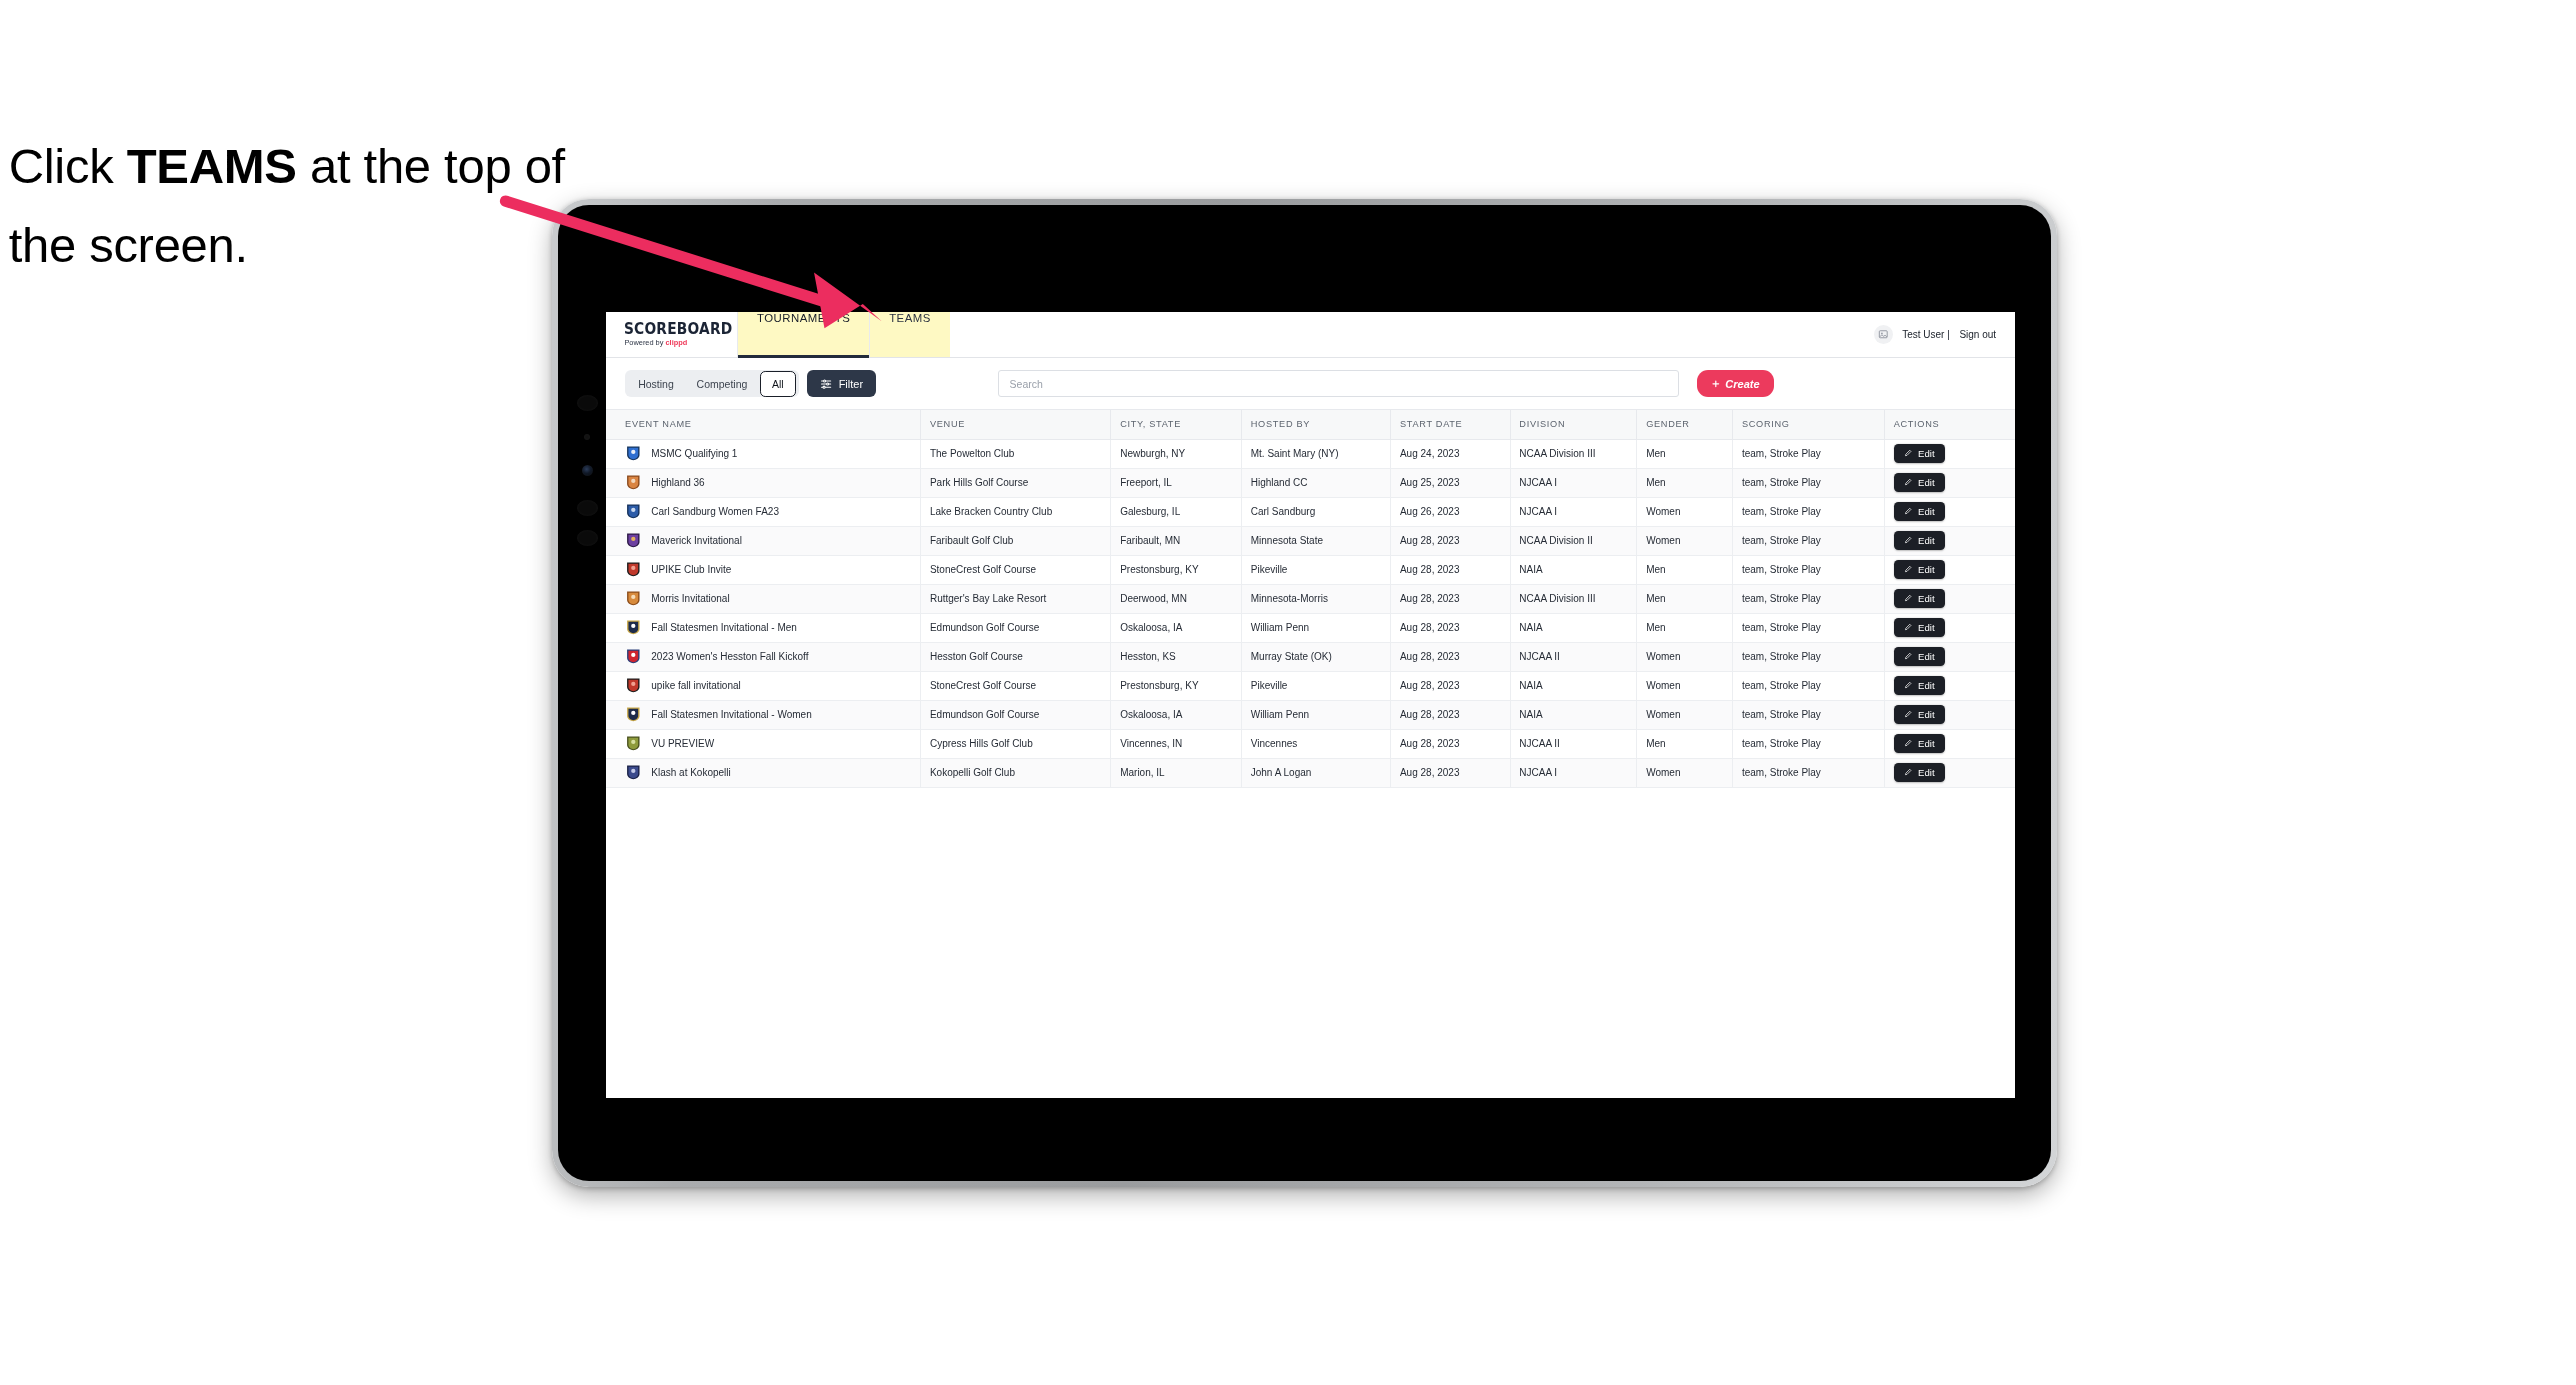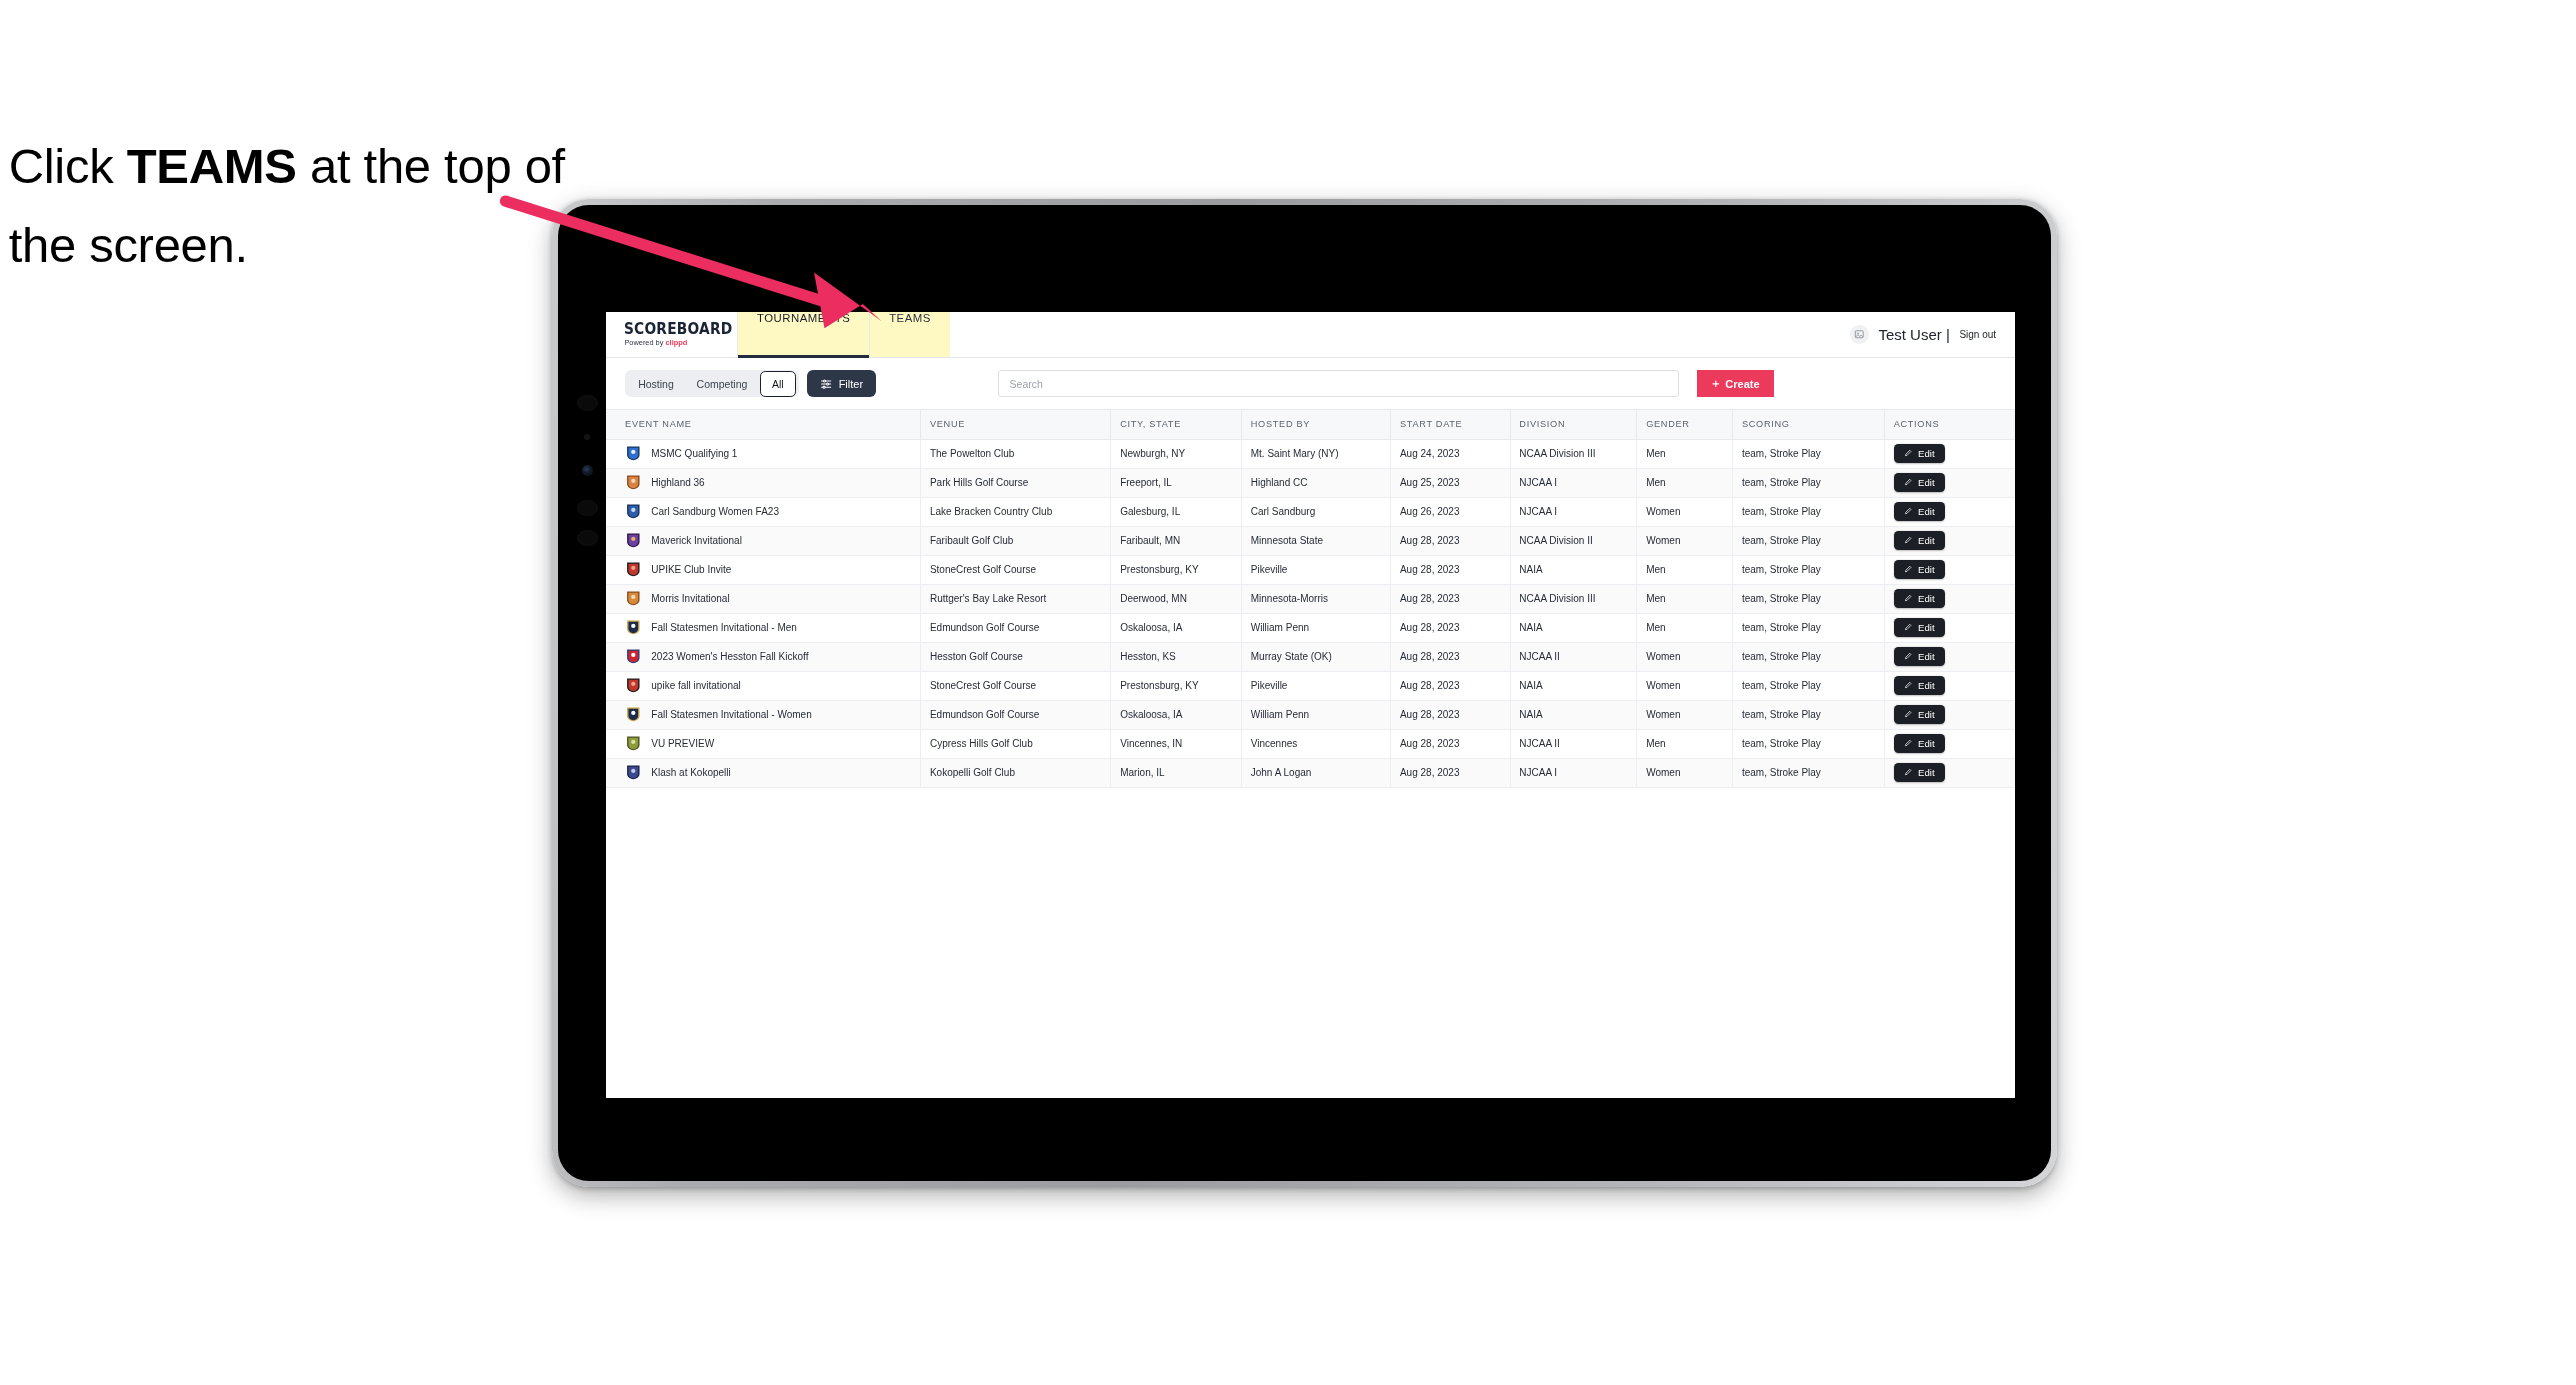--- a/index.html
+++ b/index.html
@@ -156,21 +156,21 @@
     padding-right: 19px;
   }
   #avatar {
     width: 19px; height: 19px;
     border-radius: 50%;
     background: #f0f1f3;
     display: flex; align-items: center; justify-content: center;
     color: #8a8f99;
     font-size: 9.6px;
   }
-  #user-name { font-size: 15px; color: #20262f; }
+  #user-name { font-size: 10px; color: #20262f; }
   #sign-out { font-size: 10px; color: #20262f; cursor: pointer; }
 
   
   #content {
     background: #ffffff;
     padding: 0;
   }
 
   
   #toolbar {
@@ -234,30 +234,31 @@
     outline: none;
     background: #ffffff;
   }
   #search-input::placeholder { color: #9aa0aa; }
   #create-btn {
     margin-left: 17.5px;
     margin-right: 1.7px;
     height: 27px;
     background: #ec3a5d;
     color: #ffffff;
-    border-radius: 0;
+    border-radius: 11px;
     display: flex;
     align-items: center;
     gap: 5.2px;
     padding: 0 14px;
     font-size: 11px;
     font-weight: 600;
     cursor: pointer;
     border: none;
     font-family: "Liberation Sans", sans-serif;
+    font-style: italic;
   }
 
   
   #table {
     width: 100%;
     border-collapse: collapse;
     table-layout: fixed;
   }
   #table thead th {
     background: #f7f8f9;

